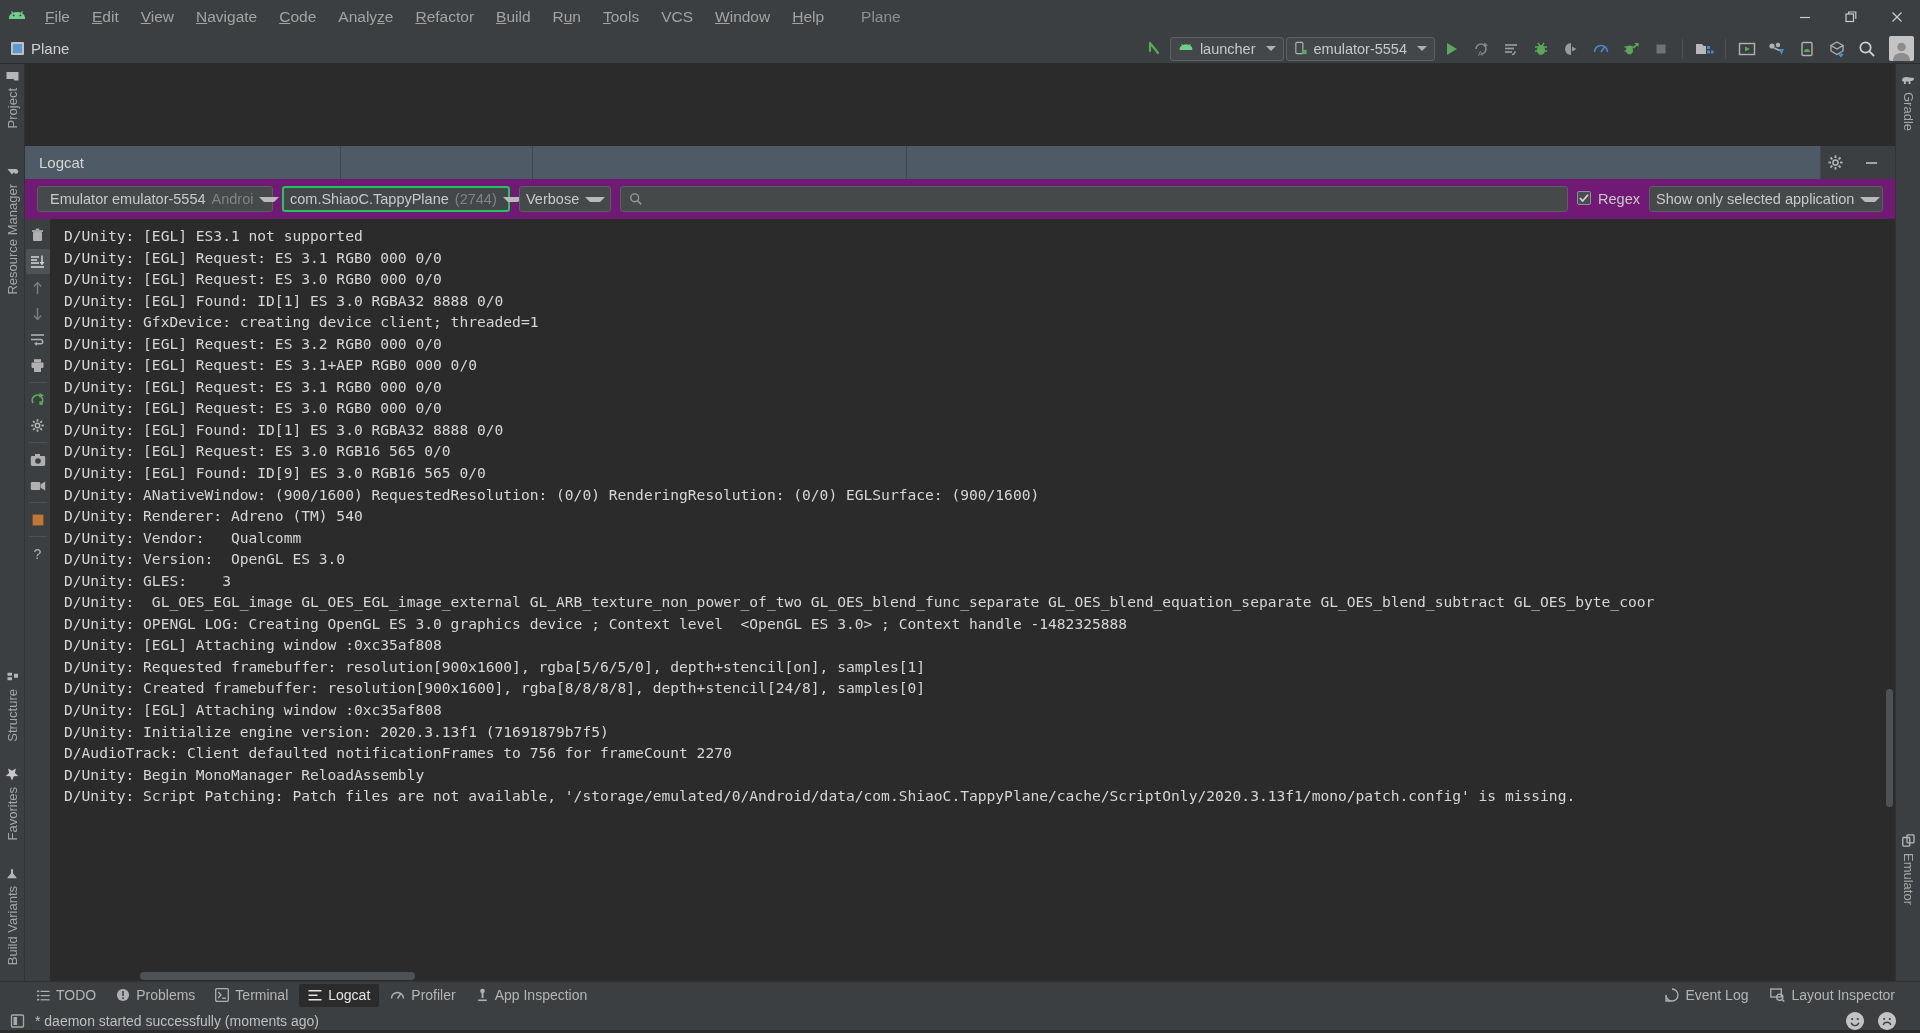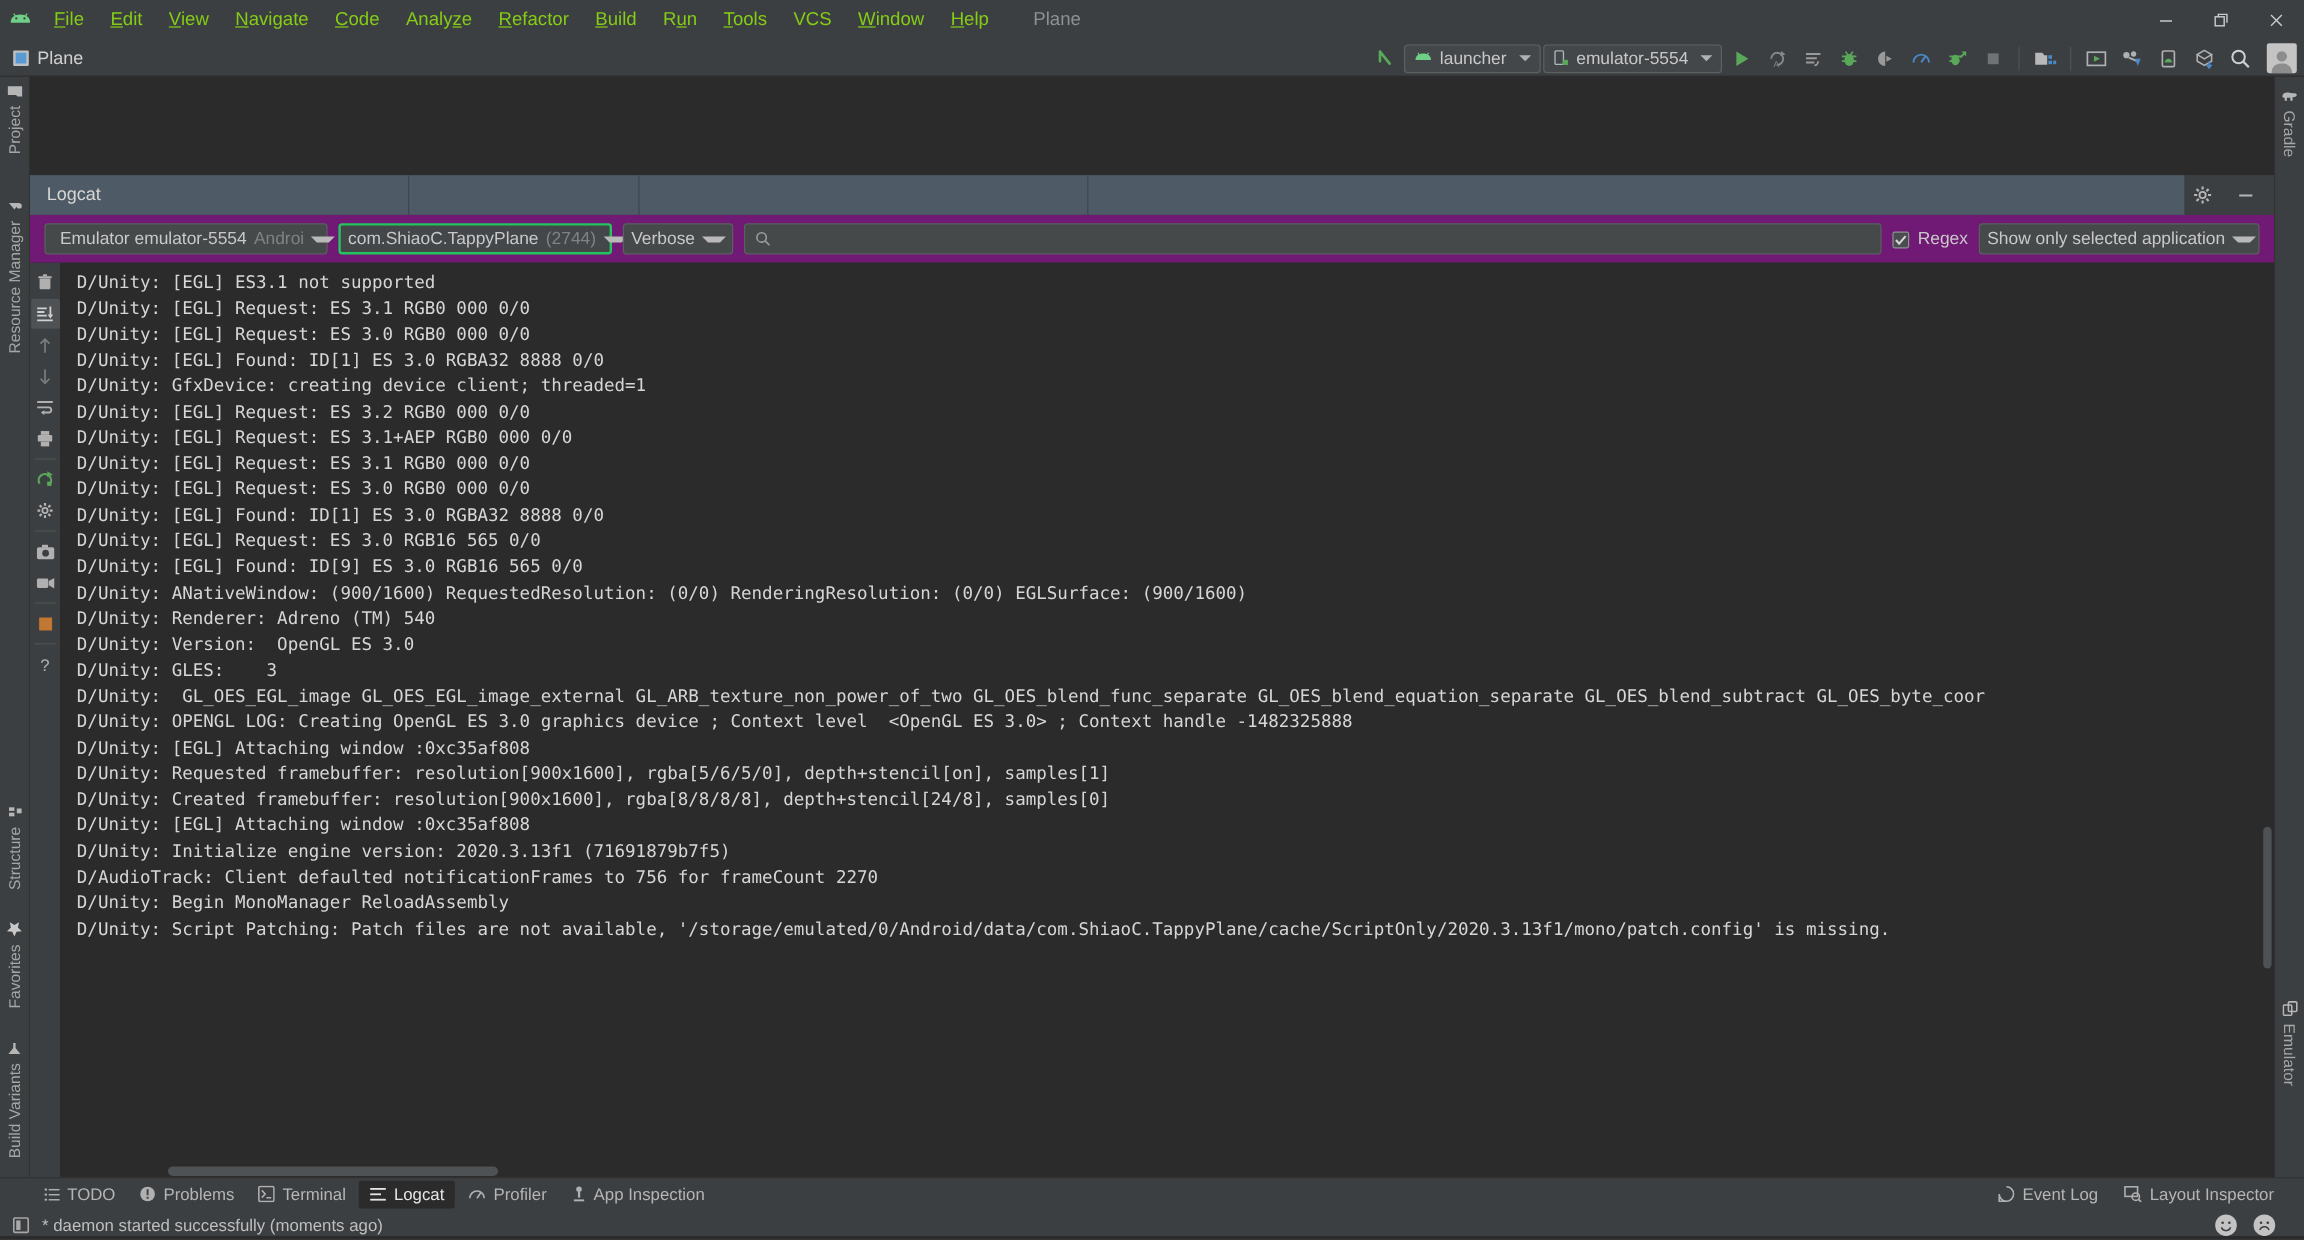--- a/index.html
+++ b/index.html
@@ -14,21 +14,21 @@
 
   
   .titlebar {
     height: 33px; background: #3c3f41; display: flex; align-items: center;
     flex: 0 0 33px; position: relative;
   }
   .android-logo { width: 34px; display: flex; align-items: center; justify-content: center; }
   .android-logo svg { display:block; }
   .menu { display: flex; align-items: center; height: 100%; }
   .menu-item {
-    padding: 0 11px; font-size: 15.5px; color: #84cc16; line-height: 33px; cursor: default;
+    padding: 0 11px; font-size: 15.5px; color: #a3a3a3; line-height: 33px; cursor: default;
     white-space: nowrap;
   }
   .menu-item u { text-decoration: underline; }
   .proj-ghost { margin-left: 26px; font-size: 15.5px; color: #8e9194; }
   .win-ctrls { position: absolute; right: 0; top: 0; height: 33px; display: flex; align-items: center; }
   .win-btn { width: 46px; height: 33px; display:flex; align-items:center; justify-content:center; color:#c9c9c9; }
   .win-btn svg { display:block; }
 
   
   .navbar {
@@ -93,21 +93,21 @@
   .fcombo .dim { color: #808386; }
   .fcombo .caret { border-left: 5px solid transparent; border-right: 5px solid transparent; border-top: 5px solid #b9b9b9; margin-left: auto; padding-left: 10px; }
   .searchbox {
     flex: 1 1 auto; height: 26px; background: #45494a; border: 1px solid #5b5f60; border-radius: 3px;
     display: flex; align-items: center; padding: 0 8px; gap: 7px; min-width: 60px;
   }
   .searchbox input {
     background: transparent; border: none; outline: none; color: #c9c9c9; font-size: 14.5px;
     font-family: "Liberation Sans", sans-serif; width: 100%;
   }
-  .chk { display: flex; align-items: flex-end; gap: 7px; font-size: 14.5px; color: #c9c9c9; }
+  .chk { display: flex; align-items: flex-start; gap: 7px; font-size: 14.5px; color: #c9c9c9; }
   .chkbox {
     width: 14px; height: 14px; border: 1px solid #8d9093; background: #494d4f; border-radius: 2px;
     display:flex; align-items:center; justify-content:center;
   }
 
   
   .logwrap { flex: 1 1 auto; display: flex; min-height: 0; background: #2b2b2b; }
   .log-tools {
     width: 25px; flex: 0 0 25px; background: #3c3f41; display: flex; flex-direction: column;
     align-items: center; padding-top: 4px; gap: 1px;
@@ -582,20 +582,21 @@
             <div class="logline">D/Unity: GfxDevice: creating device client; threaded=1</div>
             <div class="logline">D/Unity: [EGL] Request: ES 3.2 RGB0 000 0/0</div>
             <div class="logline">D/Unity: [EGL] Request: ES 3.1+AEP RGB0 000 0/0</div>
             <div class="logline">D/Unity: [EGL] Request: ES 3.1 RGB0 000 0/0</div>
             <div class="logline">D/Unity: [EGL] Request: ES 3.0 RGB0 000 0/0</div>
             <div class="logline">D/Unity: [EGL] Found: ID[1] ES 3.0 RGBA32 8888 0/0</div>
             <div class="logline">D/Unity: [EGL] Request: ES 3.0 RGB16 565 0/0</div>
             <div class="logline">D/Unity: [EGL] Found: ID[9] ES 3.0 RGB16 565 0/0</div>
             <div class="logline">D/Unity: ANativeWindow: (900/1600) RequestedResolution: (0/0) RenderingResolution: (0/0) EGLSurface: (900/1600)</div>
             <div class="logline">D/Unity: Renderer: Adreno (TM) 540</div>
+            <div class="logline">D/Unity: Vendor:   Qualcomm</div>
             <div class="logline">D/Unity: Version:  OpenGL ES 3.0</div>
             <div class="logline">D/Unity: GLES:    3</div>
             <div class="logline">D/Unity:  GL_OES_EGL_image GL_OES_EGL_image_external GL_ARB_texture_non_power_of_two GL_OES_blend_func_separate GL_OES_blend_equation_separate GL_OES_blend_subtract GL_OES_byte_coor</div>
             <div class="logline">D/Unity: OPENGL LOG: Creating OpenGL ES 3.0 graphics device ; Context level  &lt;OpenGL ES 3.0&gt; ; Context handle -1482325888</div>
             <div class="logline">D/Unity: [EGL] Attaching window :0xc35af808</div>
             <div class="logline">D/Unity: Requested framebuffer: resolution[900x1600], rgba[5/6/5/0], depth+stencil[on], samples[1]</div>
             <div class="logline">D/Unity: Created framebuffer: resolution[900x1600], rgba[8/8/8/8], depth+stencil[24/8], samples[0]</div>
             <div class="logline">D/Unity: [EGL] Attaching window :0xc35af808</div>
             <div class="logline">D/Unity: Initialize engine version: 2020.3.13f1 (71691879b7f5)</div>
             <div class="logline">D/AudioTrack: Client defaulted notificationFrames to 756 for frameCount 2270</div>

